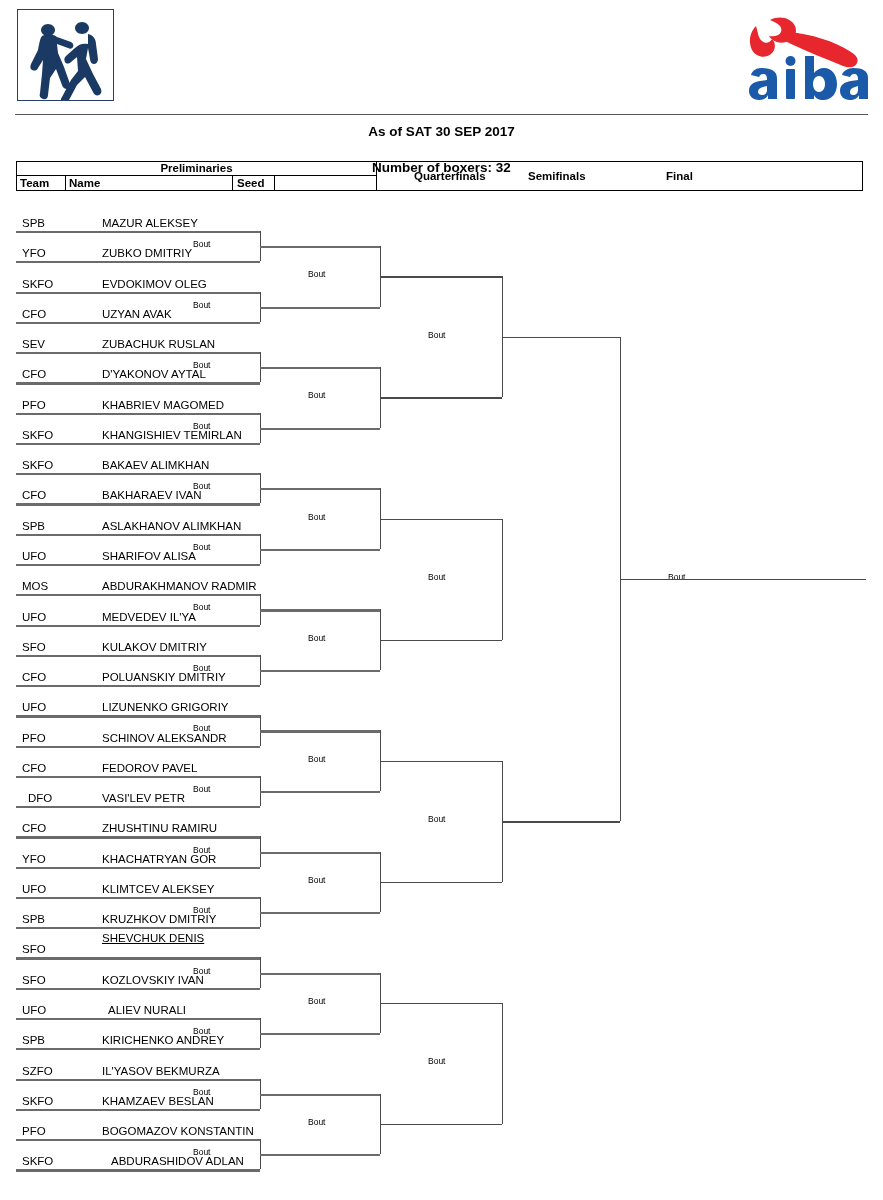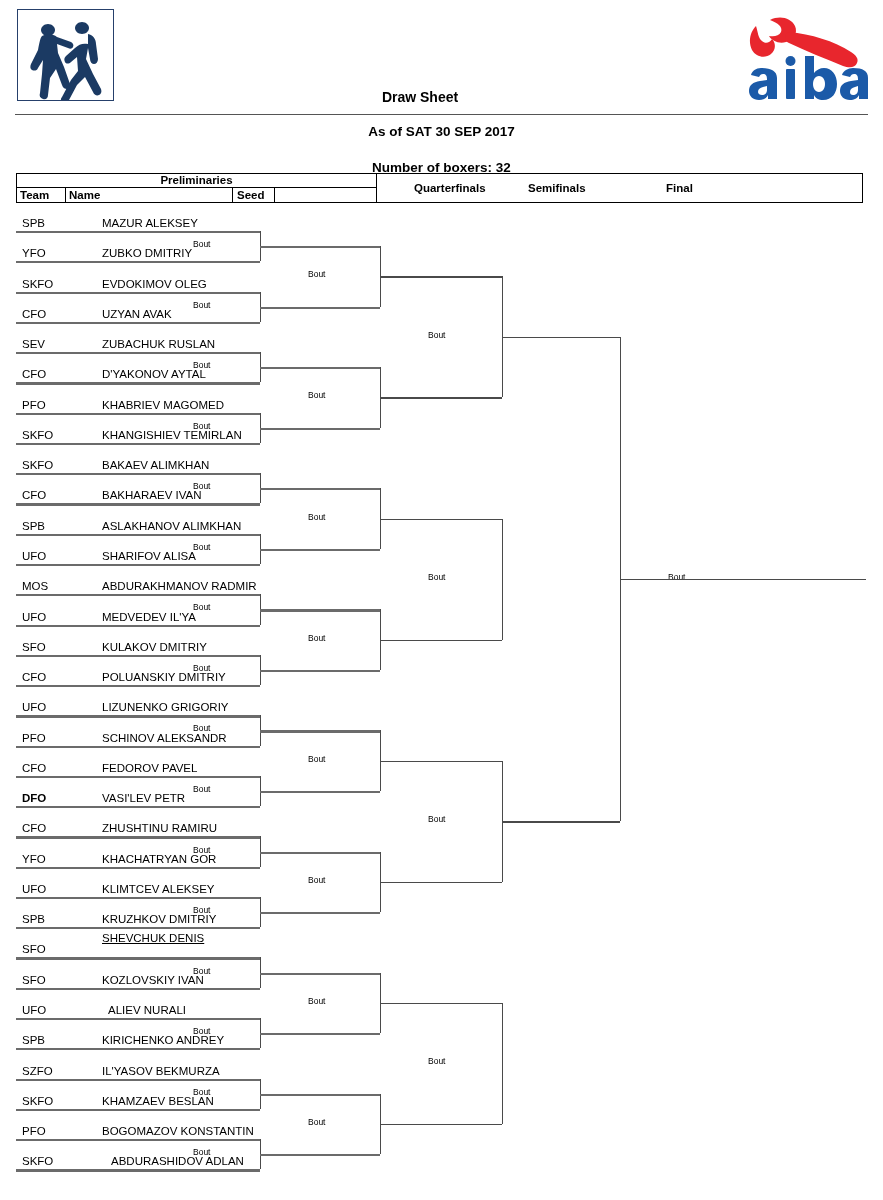--- a/index.html
+++ b/index.html
@@ -37,21 +37,21 @@
   .asof {
     position:absolute; left:0; top:124px; width:883px;
     text-align:center; font-size:13.5px; font-weight:bold;
   }
   .nboxers {
     position:absolute; left:0; top:160px; width:883px;
     text-align:center; font-size:13.5px; font-weight:bold;
   }
 
   
-  .thead { position:absolute; left:16px; top:173px; width:818px; height:30px;padding-left:28px; }
+  .thead { position:absolute; left:16px; top:161px; width:818px; height:30px;padding-left:28px; }
   .th-box { position:absolute; border:1.3px solid #000; }
   .prelim-top { left:0; top:0; width:361px; height:15px; }
   .prelim-team { left:0; top:14px; width:50px; height:16px; }
   .prelim-name { left:49px; top:14px; width:168px; height:16px; }
   .prelim-seed { left:216px; top:14px; width:43px; height:16px; }
   .prelim-rest { left:258px; top:14px; width:103px; height:16px; }
   .stage-box { left:360px; top:0px; width:487px; height:30px; }
   .th-lbl { font-size:11.5px; font-weight:bold; line-height:1; position:absolute; }
   .lbl-prelim { left:0; top:2px; width:361px; text-align:center; }
   .lbl-team { left:4px; top:17px; }
@@ -81,21 +81,20 @@
     <svg width="95" height="90" viewBox="0 0 95 90">
       <g fill="#1b3a63">
         <path d="M30 14c4 0 7 3 7 6s-3 6-7 6-7-3-7-6 3-6 7-6z"></path>
         <path d="M24 26c5-2 11-2 15 1l14 5c2 1 3 3 2 5s-3 2-5 1l-11-4 1 9 6 14 6 17c1 3-1 5-3 5s-4-1-5-4l-6-16-6 9-2 17c0 3-2 5-5 4s-4-3-3-6l2-19 1-14-5 8c-1 3-4 3-6 2s-2-4-1-6l7-14c1-5 2-12 4-14z"></path>
         <path d="M64 12c4 0 7 3 7 6s-3 6-7 6-7-3-7-6 3-6 7-6z"></path>
         <path d="M70 24c5 1 8 5 8 10l2 15c0 3-2 5-4 5s-4-2-4-5l-2-11-2 11 7 15 8 15c1 3 0 5-2 6s-5 0-6-3l-8-15-8 8-8 15c-1 3-4 4-6 3s-3-4-1-6l9-17 7-9-1-14-6 5c-2 2-5 2-6 0s-1-4 1-6l9-8c4-4 8-5 13-4z"></path>
       </g>
     </svg>
   </div>
 
-  <div class="sheet">Draw Sheet</div>
 
   <div class="aiba">
     <svg width="145" height="95" viewBox="0 0 145 95">
       <g fill="#e8262d">
         <path d="M44 12c10-5 21-2 25 6 3 7-1 14-9 16-7 2-14-1-17-6 5 1 10 0 12-4 2-5-3-9-11-12z"></path>
         <path d="M30 18c-6 6-8 16-4 24 4 7 13 9 19 4 5-4 5-11 1-15-2 4-7 5-10 2-4-3-4-9-6-15z"></path>
         <path d="M63 24c22 2 45 9 62 20 5 3 8 7 6 11-2 5-8 5-14 3-17-7-37-15-54-23-3-1-4-3-4-6 0-3 2-5 4-5z"></path>
       </g>
       <g fill="#1b5aa8">
         <path d="M35 60c-5 0-9 3-10 7l8 2c1-2 2-3 4-3 3 0 4 2 4 5v1l-7 1c-7 1-11 4-11 10 0 5 4 9 10 9 4 0 8-2 9-5v4h9V70c0-7-6-10-16-10zm6 22c0 3-2 5-5 5-2 0-4-1-4-3 0-3 2-4 5-5l4-1z"></path>
@@ -180,21 +179,21 @@
     <div class="ln h thick" style="left: 16px; top: 685.05px; width: 244px;"></div>
     <div class="team" style="left: 22px; top: 702.32px;">UFO</div>
     <div class="nm" style="left: 66px; top: 702.32px;">LIZUNENKO GRIGORIY</div>
     <div class="ln h thick" style="left: 16px; top: 715.32px; width: 244px;"></div>
     <div class="team" style="left: 22px; top: 732.59px;">PFO</div>
     <div class="nm" style="left: 66px; top: 732.59px;">SCHINOV ALEKSANDR</div>
     <div class="ln h thick" style="left: 16px; top: 745.59px; width: 244px;"></div>
     <div class="team" style="left: 22px; top: 762.86px;">CFO</div>
     <div class="nm" style="left: 66px; top: 762.86px;">FEDOROV PAVEL</div>
     <div class="ln h thick" style="left: 16px; top: 775.86px; width: 244px;"></div>
-    <div class="team" style="left: 22px; top: 793.13px; font-weight: bold;">DFO</div>
+    <div class="team" style="left: 28px; top: 793.13px;">DFO</div>
     <div class="nm" style="left: 66px; top: 793.13px;">VASI'LEV PETR</div>
     <div class="ln h thick" style="left: 16px; top: 806.13px; width: 244px;"></div>
     <div class="team" style="left: 22px; top: 823.4px;">CFO</div>
     <div class="nm" style="left: 66px; top: 823.4px;">ZHUSHTINU RAMIRU</div>
     <div class="ln h thick" style="left: 16px; top: 836.4px; width: 244px;"></div>
     <div class="team" style="left: 22px; top: 853.67px;">YFO</div>
     <div class="nm" style="left: 66px; top: 853.67px;">KHACHATRYAN GOR</div>
     <div class="ln h thick" style="left: 16px; top: 866.67px; width: 244px;"></div>
     <div class="team" style="left: 22px; top: 883.94px;">UFO</div>
     <div class="nm" style="left: 66px; top: 883.94px;">KLIMTCEV ALEKSEY</div>

